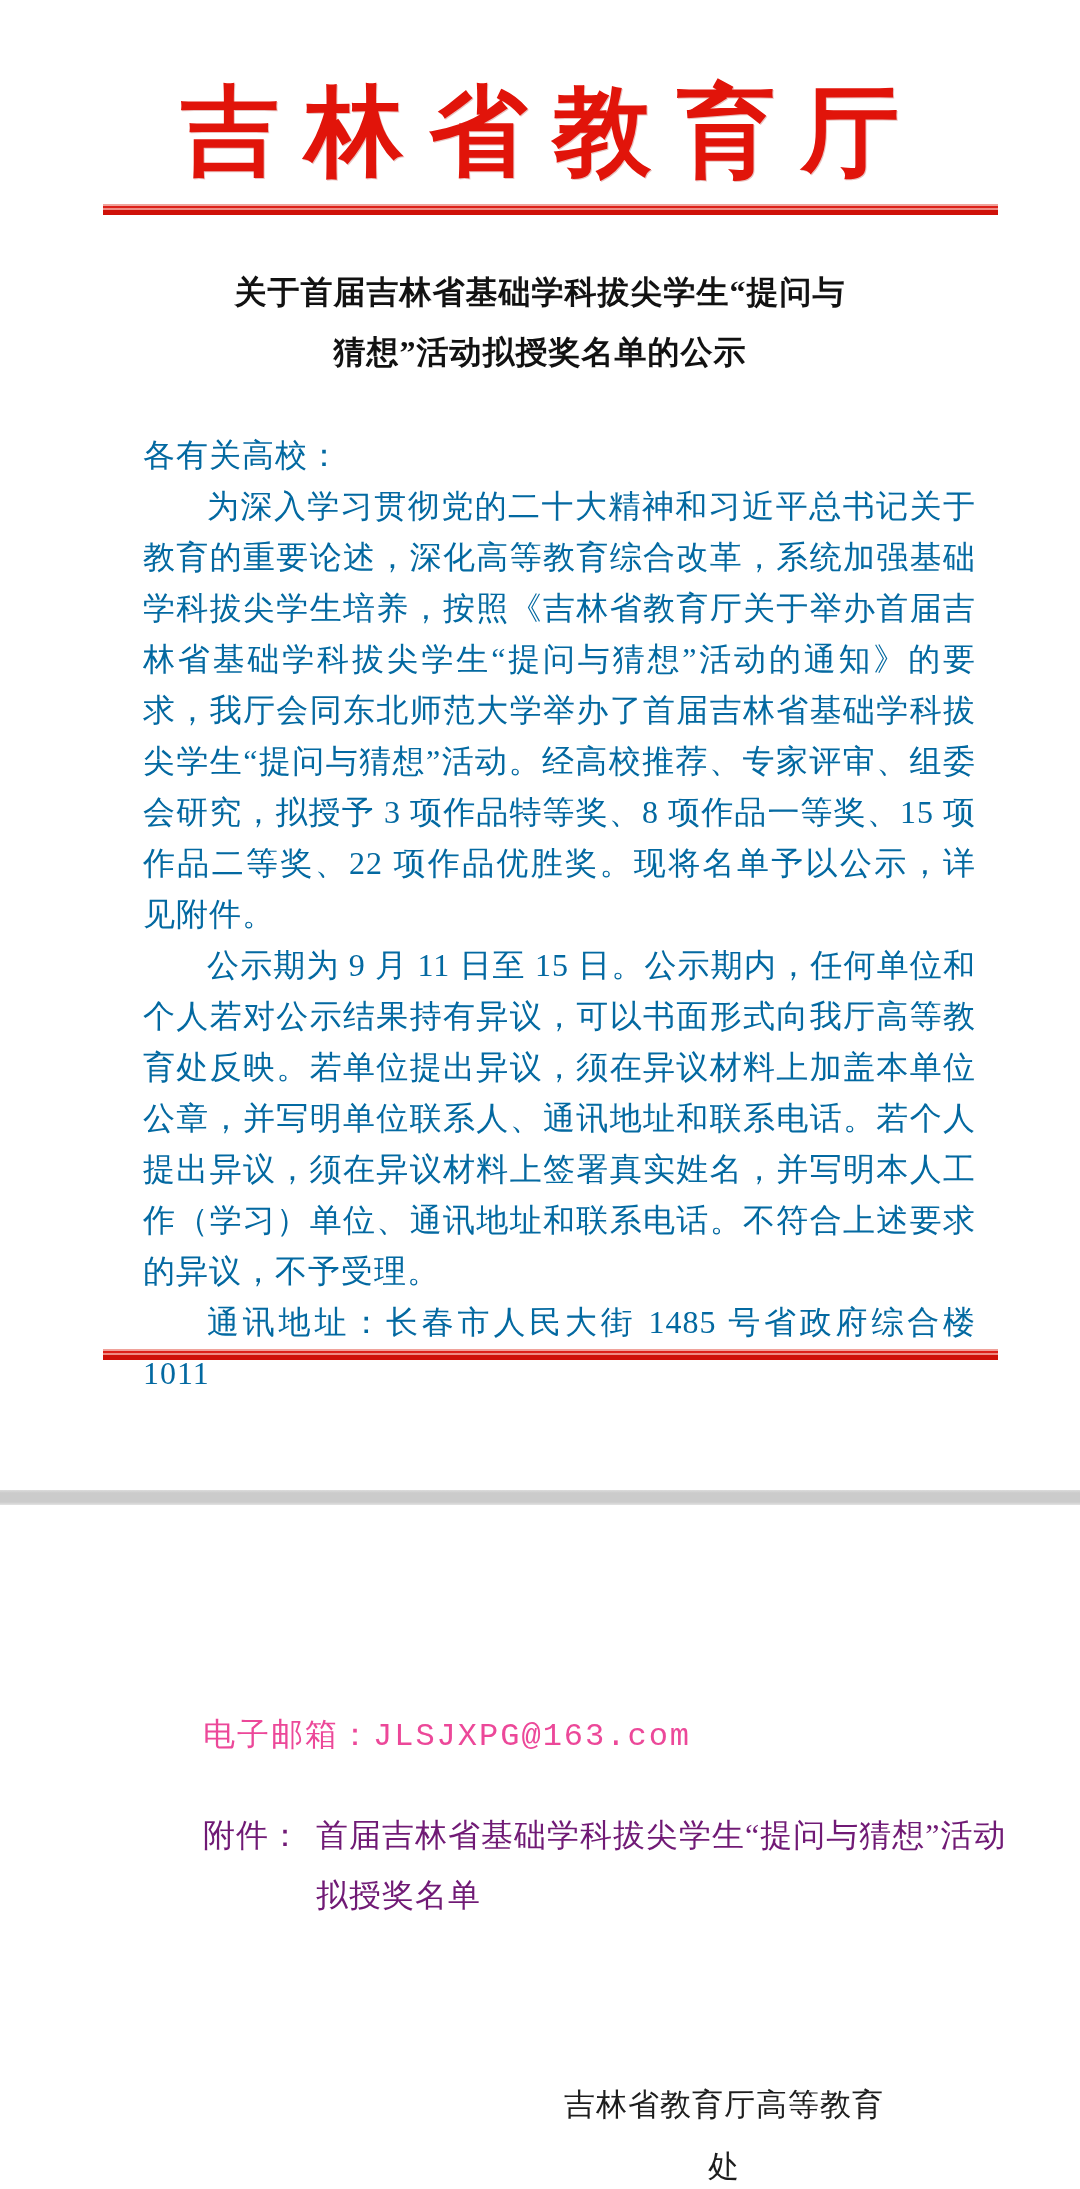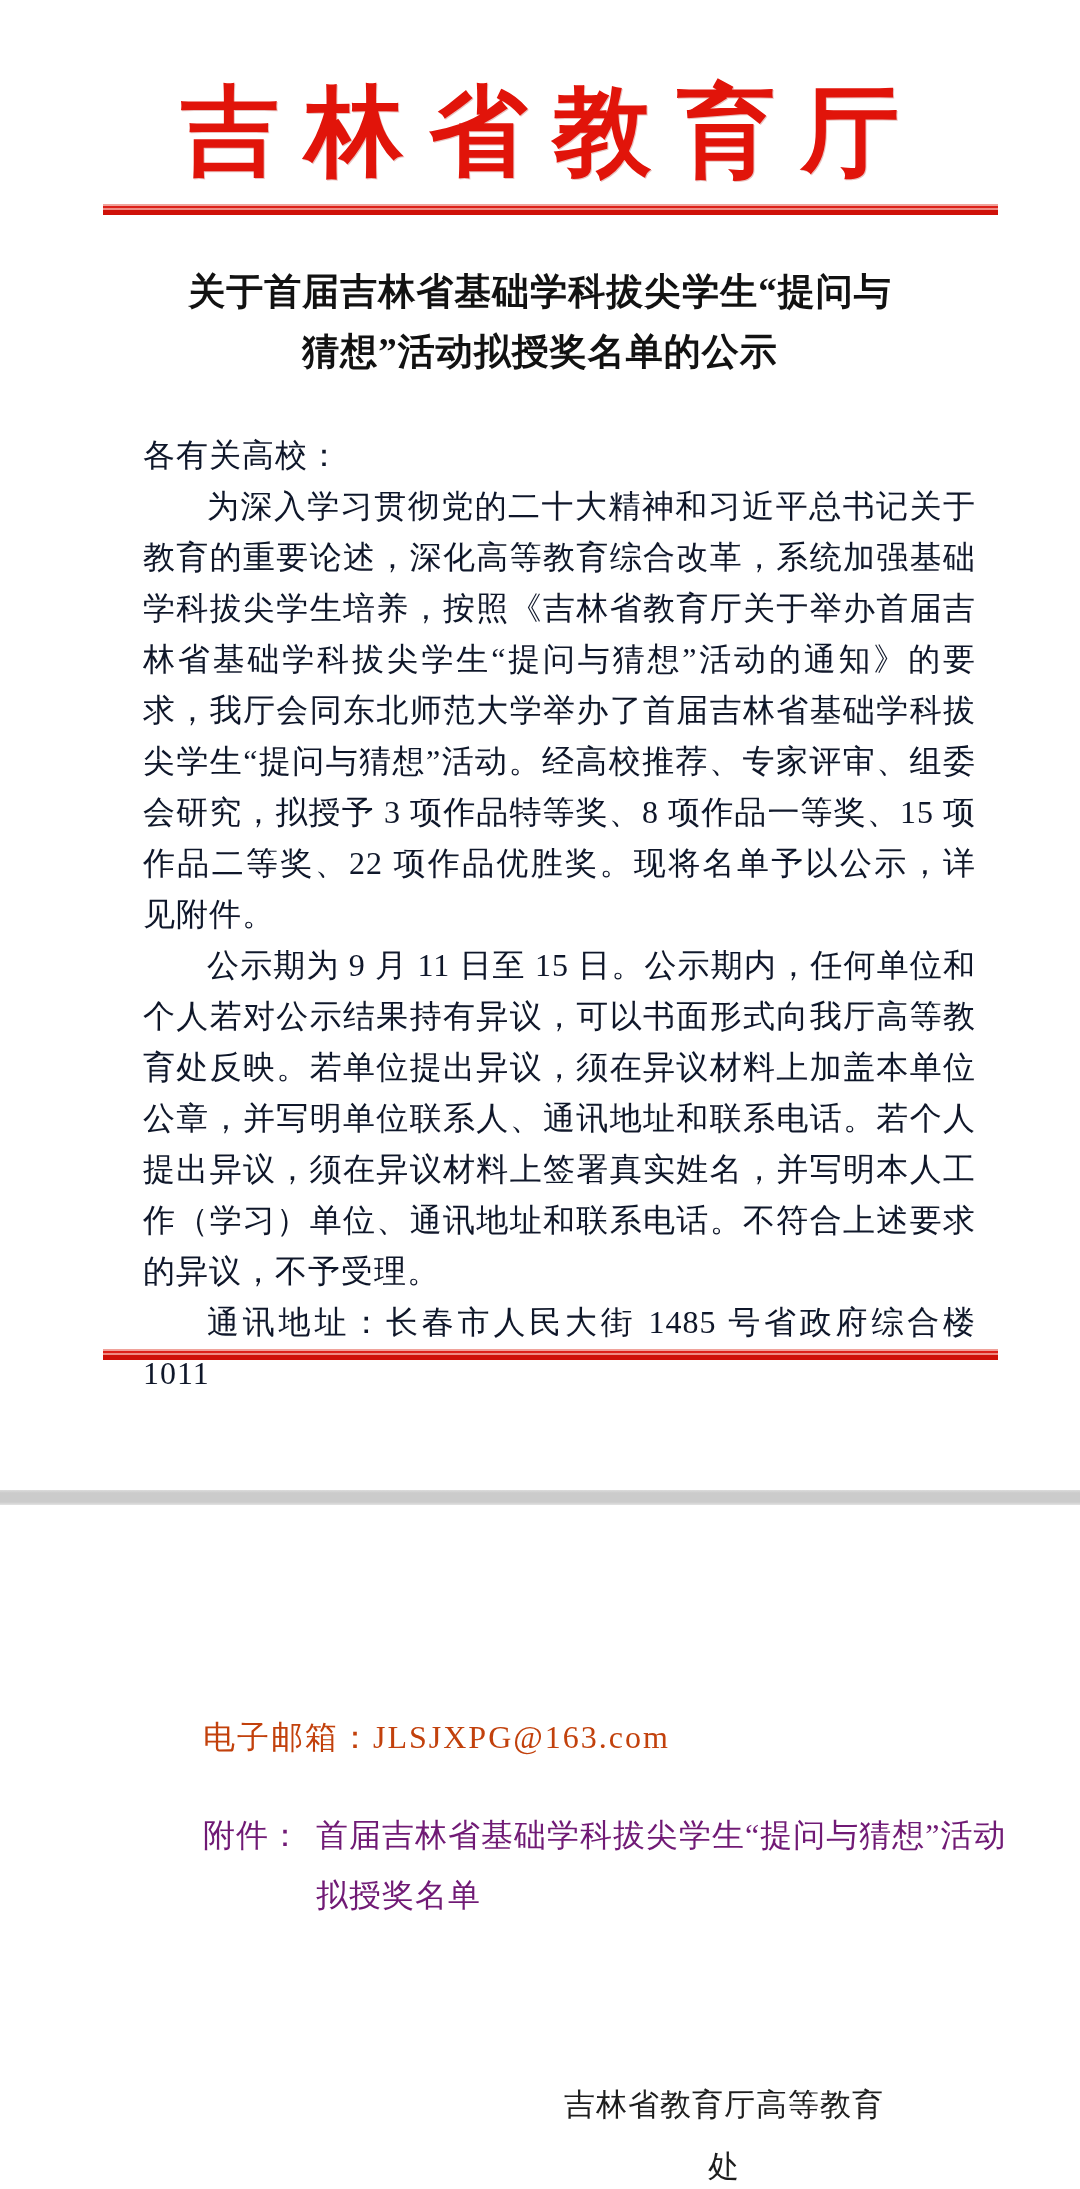--- a/index.html
+++ b/index.html
@@ -64,51 +64,52 @@
   .rule-top    { top: 204px; }
   .rule-bottom { top: 1349px; }
 
   .doc-title {
     position: absolute;
     top: 262px;
     left: 0;
     width: 1080px;
     margin: 0;
     text-align: center;
-    font-size: 37px;
+    font-size: 32px;
     line-height: 60px;
     font-weight: 700;
     color: #121212;
     letter-spacing: 1px;
   }
 
   .body-text {
     position: absolute;
     top: 430px;
     left: 143px;
     width: 833px;
     font-size: 32px;
     line-height: 51px;
     letter-spacing: 1px;
     text-align: justify;
-    color: #0f172a;
+    color: #0369a1;
   }
   .body-text p { margin: 0; }
   .indent { text-indent: 2em; }
 
   
   .email-line {
     position: absolute;
     top: 207px;
     left: 203px;
     margin: 0;
     font-size: 32px;
     line-height: 50px;
     letter-spacing: 2px;
-    color: #c2410c;
+    color: #ec4899;
+    font-family: Liberation Mono, monospace;
   }
   .attachment {
     position: absolute;
     top: 300px;
     left: 203px;
     display: flex;
     font-size: 32px;
     line-height: 60px;
     letter-spacing: 1px;
     color: #701a75;

